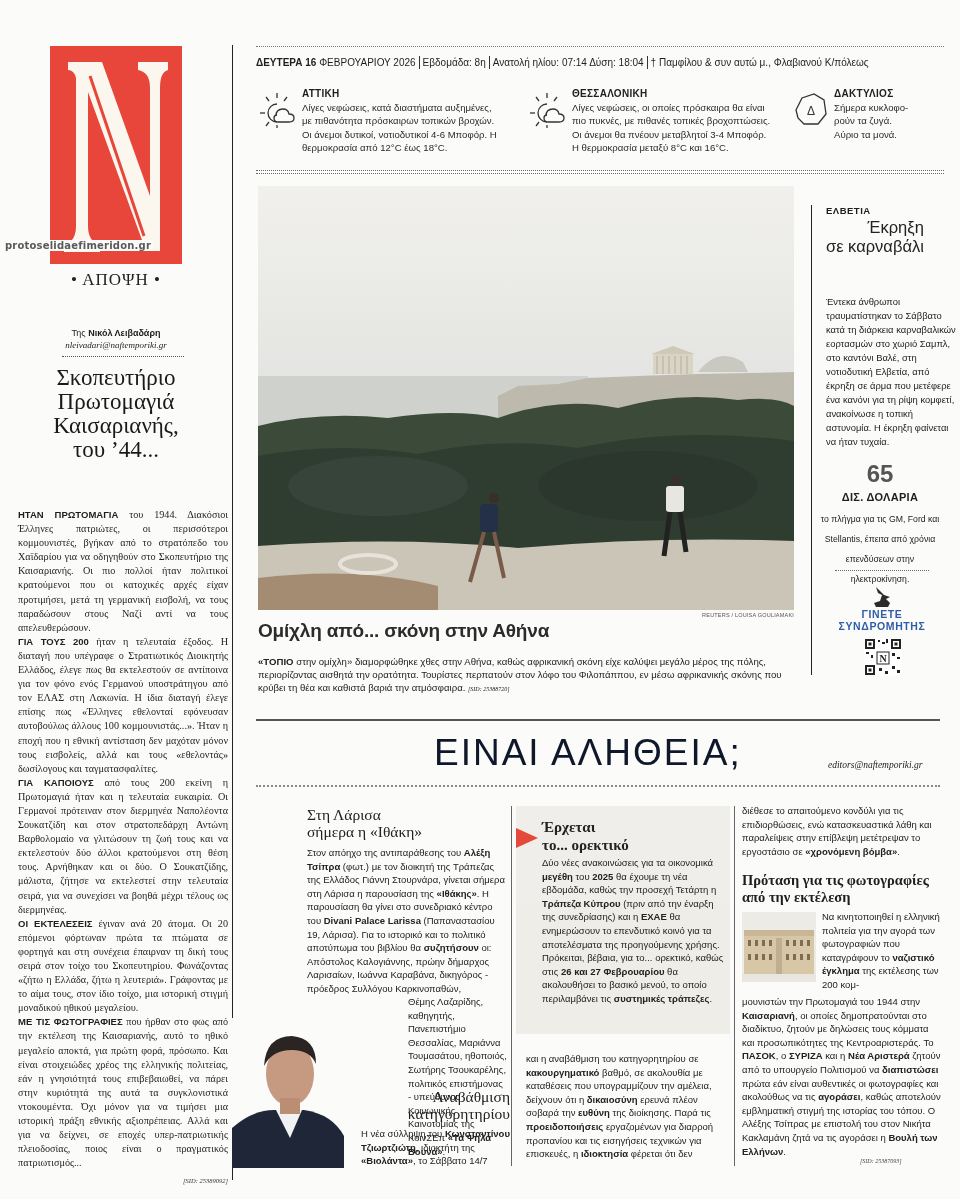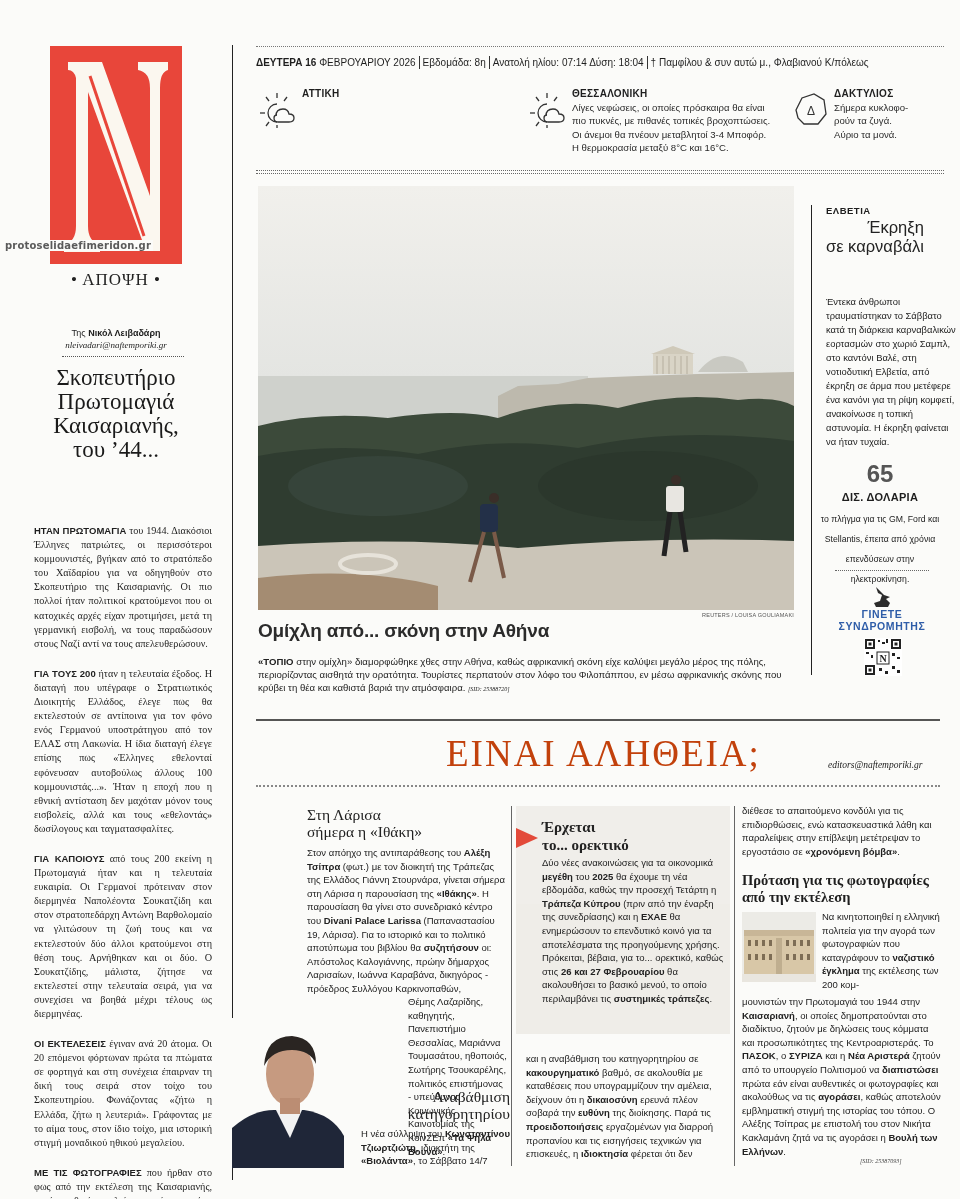--- a/index.html
+++ b/index.html
@@ -11,21 +11,21 @@
   .logo { position: absolute; left: 50px; top: 46px; width: 132px; height: 218px; background: #e8463a; overflow: hidden; }
   .logo svg { position: absolute; left: 0; top: 0; }
   .watermark { position: absolute; left: 3px; top: 240px; font-size: 10px; font-weight: bold; color: #5a5a5a; background: #fbfbf9; padding: 0 2px; letter-spacing: 0.2px; font-family: "DejaVu Sans", sans-serif; }
   .apopsi { position: absolute; left: 50px; top: 270px; width: 132px; text-align: center; font-family: "Liberation Serif", serif; font-size: 17px; letter-spacing: 1px; color: #222; }
   .byline { position: absolute; left: 0; top: 328px; width: 232px; text-align: center; font-size: 9px; }
   .byline b { font-weight: bold; }
   .byline .email { display: block; font-family: "Liberation Serif", serif; font-style: italic; font-size: 9px; margin-top: 2px; }
   .byline-rule { position: absolute; left: 62px; top: 356px; width: 122px; border-top: 1px dotted #555; }
   .op-title { position: absolute; left: 0; top: 366px; width: 232px; text-align: center; font-family: "Liberation Serif", serif; font-size: 23px; line-height: 24px; color: #1a1a1a; }
   .op-body { position: absolute; left: 18px; top: 508px; width: 210px; font-family: "Liberation Serif", serif; font-size: 10.2px; line-height: 14.1px; text-align: justify; }
-  .op-body p { margin: 16px; }
+  .op-body p { margin: 0; }
   .op-body b { font-family: "Liberation Sans", sans-serif; font-weight: bold; font-size: 9.5px; }
   .sid { font-size: 6.5px; font-style: italic; color: #333; text-align: right; display: block; margin-top: 4px; }
   .vrule-left { position: absolute; left: 232px; top: 45px; width: 1px; height: 1135px; background: #222; }
 
   
   .dots-top { position: absolute; left: 256px; top: 46px; width: 688px; border-top: 1px dotted #777; }
   .datebar { position: absolute; left: 256px; top: 56px; width: 690px; font-size: 10px; white-space: nowrap; color: #1e1e1e; }
   .datebar .sep { display: inline-block; width: 1px; height: 13px; background: #333; vertical-align: -3px; margin: 0 3px; }
   .datebar b { font-weight: bold; }
 
@@ -55,21 +55,21 @@
   .side-num { position: absolute; left: 820px; top: 460px; width: 120px; text-align: center; font-size: 24px; font-weight: bold; color: #555; }
   .side-unit { position: absolute; left: 820px; top: 491px; width: 120px; text-align: center; font-size: 11px; font-weight: bold; letter-spacing: 0.3px; }
   .side-unit-text { position: absolute; left: 818px; top: 509px; width: 124px; text-align: center; font-size: 8.7px; line-height: 20px; color: #222; }
   .side-dots { position: absolute; left: 835px; top: 570px; width: 94px; border-top: 1px dotted #666; }
   .sub-icon { position: absolute; left: 870px; top: 585px; width: 24px; height: 24px; }
   .sub-text { position: absolute; left: 820px; top: 608px; width: 124px; text-align: center; font-size: 10.5px; font-weight: bold; color: #2f5da8; line-height: 12px; letter-spacing: 0.6px; }
   .qr { position: absolute; left: 864px; top: 638px; width: 38px; height: 38px; }
 
   
   .rule-section { position: absolute; left: 256px; top: 719px; width: 684px; height: 2px; background: #555; }
-  .section-title { position: absolute; left: 434px; top: 732px; font-family: Liberation Serif, serif; font-size: 37px; letter-spacing: 2px; color: #c2410c; font-weight: normal; margin-left: 12px; }
+  .section-title { position: absolute; left: 434px; top: 732px; font-family: Liberation Sans, sans-serif; font-size: 37px; letter-spacing: 2px; color: #0f172a; font-weight: normal; }
   .section-email { position: absolute; left: 828px; top: 760px; font-family: "Liberation Serif", serif; font-style: italic; font-size: 9.5px; color: #222; }
   .dots-section { position: absolute; left: 256px; top: 785px; width: 684px; height: 3px; border-top: 2px dotted #888; }
 
   
   .col { position: absolute; font-size: 9.5px; line-height: 13.6px; color: #222; }
   .col b { font-weight: bold; }
   .col-h { font-family: "Liberation Serif", serif; font-size: 15.5px; line-height: 17px; color: #222; }
 
   .c1-head { position: absolute; left: 307px; top: 806px; width: 200px; }
   .c1-body { left: 307px; top: 846px; width: 200px; }
@@ -143,20 +143,26 @@
       <path d="M18 26 q0-7 7-7 q5 0 6 5 q5 0 5 4 q0 4-5 4 h-11 q-4 0-4-4 q0-3 3-3"></path>
       <line x1="19" y1="3" x2="19" y2="8"></line>
         <line x1="8" y1="7" x2="11" y2="11"></line>
         <line x1="29" y1="7" x2="26" y2="11"></line>
       <line x1="2" y1="23" x2="7" y2="23"></line>
         <line x1="8" y1="36" x2="11" y2="32"></line>
         <line x1="19" y1="38" x2="19" y2="35"></line>
     </g>
   </svg>
   <div class="wtitle">ΑΤΤΙΚΗ</div>
+  <div class="wtext">
+    <div>Λίγες νεφώσεις, κατά διαστήματα αυξημένες,</div>
+    <div>με πιθανότητα πρόσκαιρων τοπικών βροχών.</div>
+    <div>Οι άνεμοι δυτικοί, νοτιοδυτικοί 4-6 Μποφόρ. Η</div>
+    <div>θερμοκρασία από 12°C έως 18°C.</div>
+  </div>
 </div>
 
 <div class="weather w2">
   <svg class="wicon" viewBox="0 0 40 40">
     <g stroke="#333" stroke-width="1.3" fill="none">
       <path d="M19 14 a9 9 0 1 0 0 18"></path>
       <path d="M18 26 q0-7 7-7 q5 0 6 5 q5 0 5 4 q0 4-5 4 h-11 q-4 0-4-4 q0-3 3-3"></path>
       <line x1="19" y1="3" x2="19" y2="8"></line>
         <line x1="8" y1="7" x2="11" y2="11"></line>
         <line x1="29" y1="7" x2="26" y2="11"></line>

